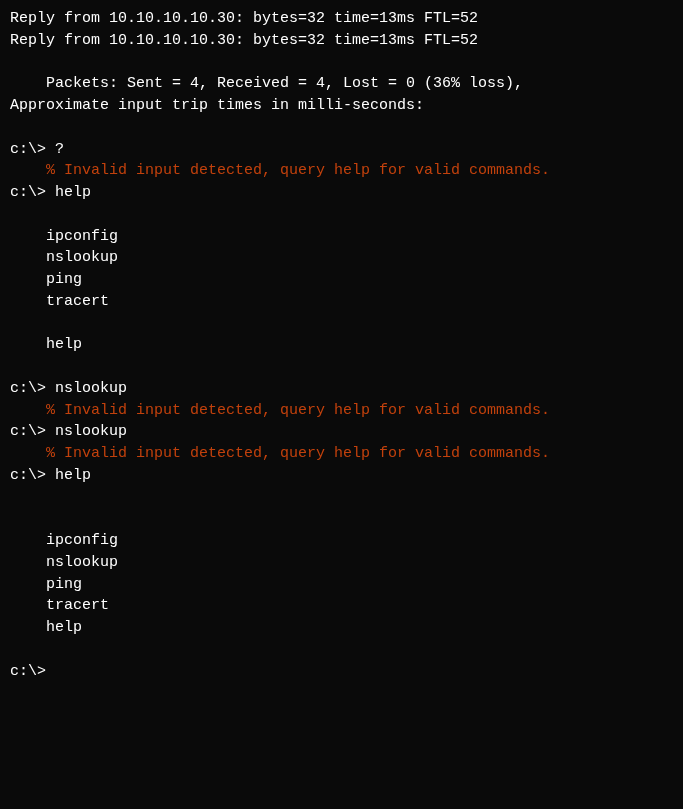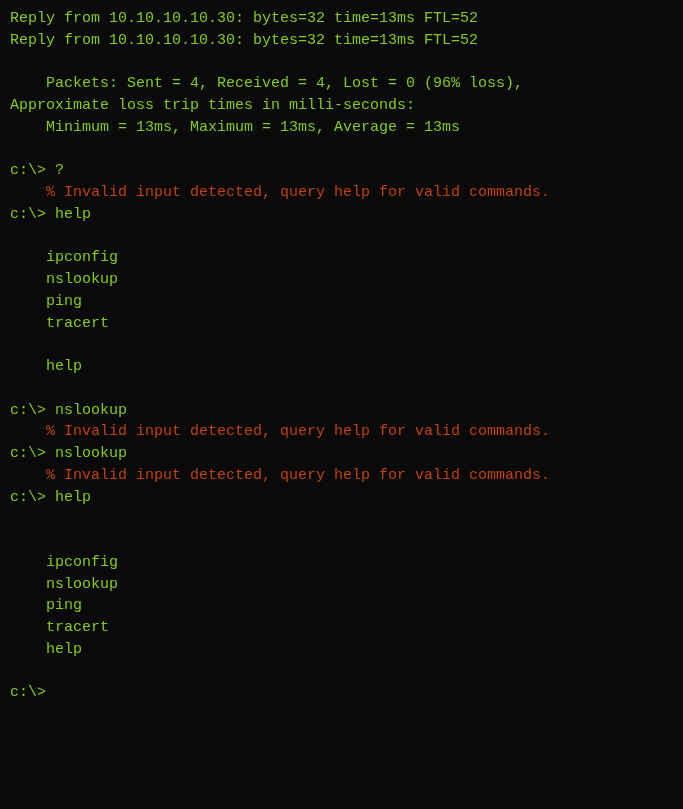--- a/index.html
+++ b/index.html
@@ -21,38 +21,37 @@
       width: 100%;
     }
     .line {
       display: block;
       white-space: pre;
     }
     .red {
       color: #c2410c;
     }
     .white {
-      color: #84cc16;
+      color: #ffffff;
       font-family: Liberation Mono, monospace;
     }
     .blank {
       display: block;
       height: 1.45em;
     }
   </style>
 </head>
 <body>
 
 <div class="terminal">
 <span class="line white">Reply from 10.10.10.10.30: bytes=32 time=13ms FTL=52</span>
     <span class="line white">Reply from 10.10.10.10.30: bytes=32 time=13ms FTL=52</span>
     <span class="blank"></span>
-    <span class="line white">    Packets: Sent = 4, Received = 4, Lost = 0 (96% loss),</span>
-    <span class="line white">Approximate loss trip times in milli-seconds:</span>
-    <span class="line white">    Minimum = 13ms, Maximum = 13ms, Average = 13ms</span>
+    <span class="line white">    Packets: Sent = 4, Received = 4, Lost = 0 (36% loss),</span>
+    <span class="line white">Approximate input trip times in milli-seconds:</span>
     <span class="blank"></span>
     <span class="line white">c:\&gt; ?</span>
     <span class="line red">    % Invalid input detected, query help for valid commands.</span>
     <span class="line white">c:\&gt; help</span>
     <span class="blank"></span>
     <span class="line white">    ipconfig</span>
     <span class="line white">    nslookup</span>
     <span class="line white">    ping</span>
     <span class="line white">    tracert</span>
     <span class="blank"></span>

